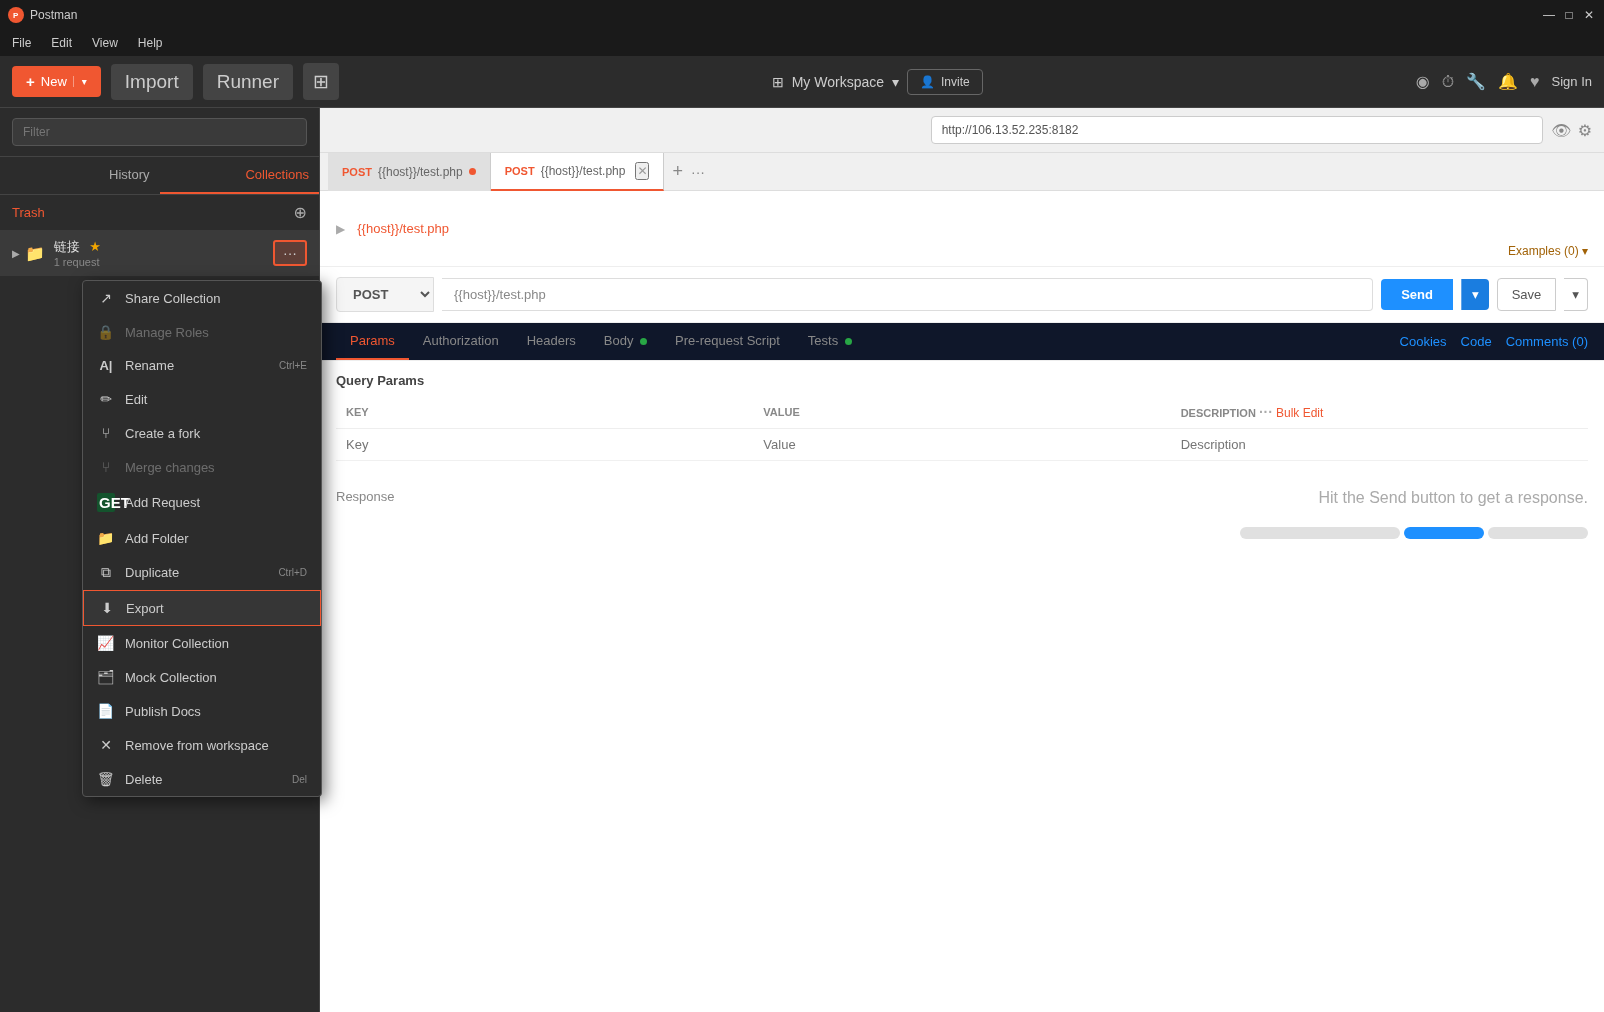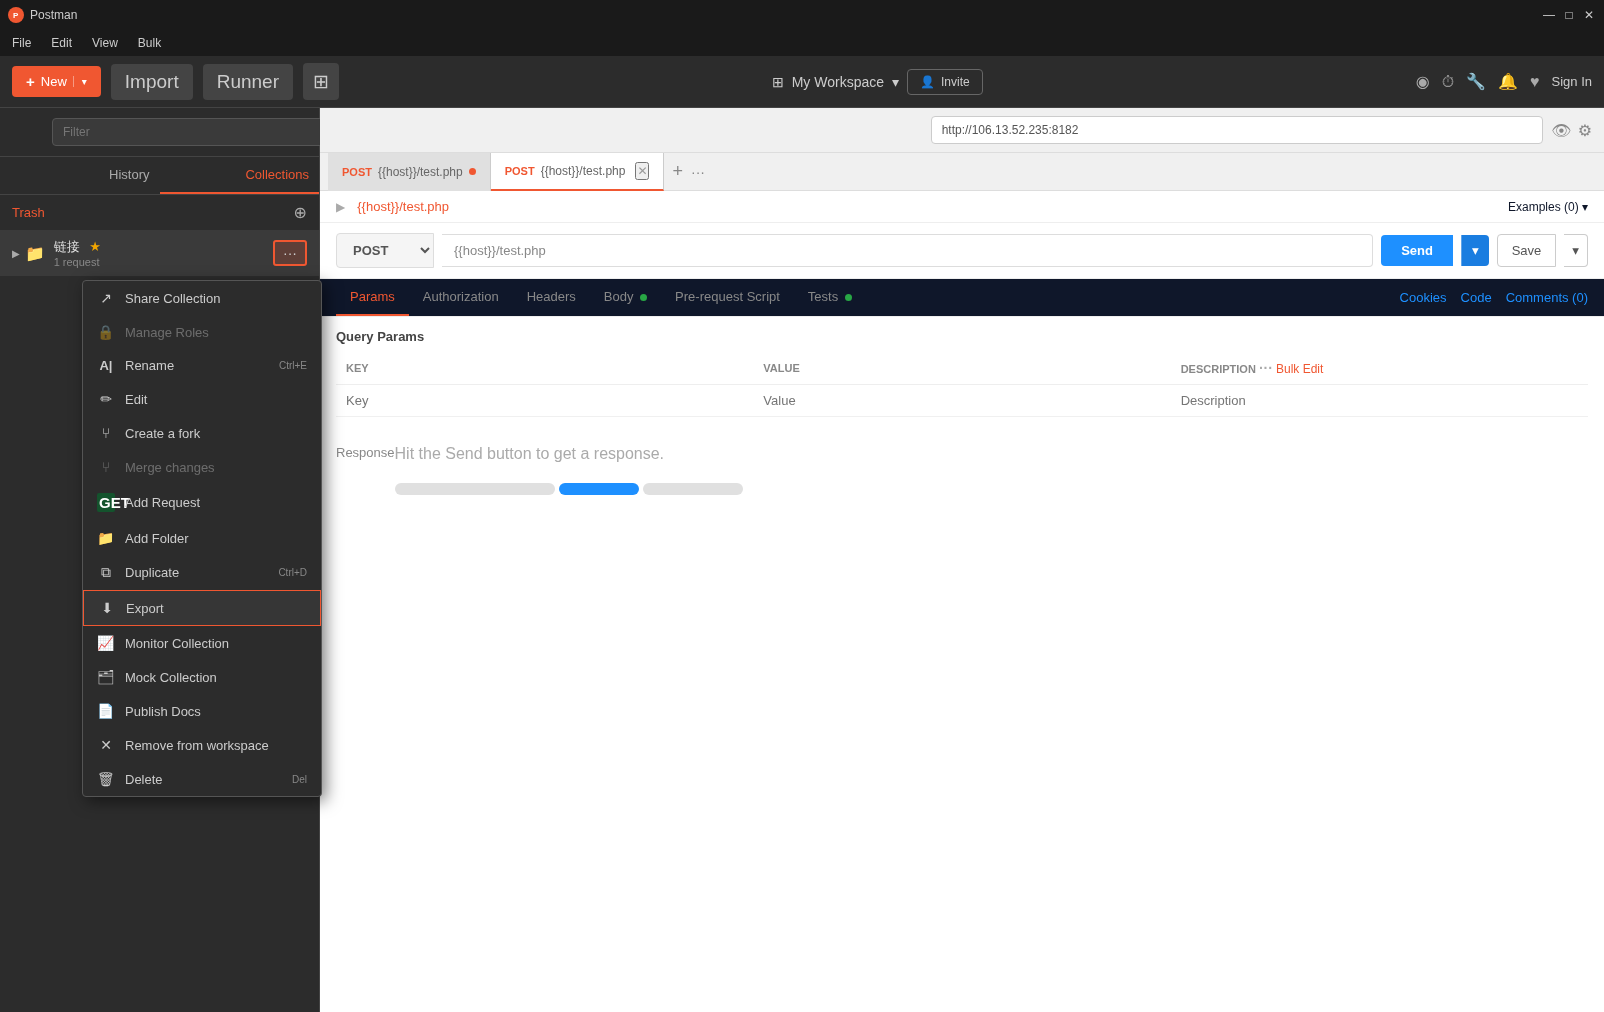--- a/index.html
+++ b/index.html
@@ -116,21 +116,20 @@
     }
     .sidebar-search input {
       width: 100%;
       background: #3a3a3a;
       border: 1px solid #555;
       border-radius: 4px;
       color: #ccc;
       padding: 6px 10px;
       font-size: 12px;
       outline: none;
-      margin-left: 40px;
     }
     .sidebar-tabs {
       display: flex;
       border-bottom: 1px solid #444;
     }
     .sidebar-tab {
       flex: 1;
       text-align: right;
       padding: 10px;
       cursor: pointer;
@@ -245,21 +244,21 @@
 
     
     .url-bar {
       display: flex;
       align-items: center;
       padding: 8px 16px;
       border-bottom: 1px solid #eee;
       gap: 12px;
     }
     .breadcrumb { color: #f05731; font-size: 13px; flex: 1; }
-    .examples-btn { color: #0f172a; font-size: 12px; background: transparent; border: none; cursor: pointer; }
+    .examples-btn { color: #a16207; font-size: 12px; background: transparent; border: none; cursor: pointer; margin-top: 45px; }
 
     
     .request-bar {
       display: flex;
       align-items: center;
       padding: 10px 16px;
       border-bottom: 1px solid #eee;
       gap: 8px;
     }
     .method-select {
@@ -372,21 +371,21 @@
       flex: 1;
       display: flex;
       flex-direction: row;
       align-items: flex-start;
     }
     .response-label { font-size: 13px; color: #888; margin-bottom: 20px; }
     .response-illustration {
       flex: 1;
       display: flex;
       flex-direction: column;
-      align-items: flex-start;
+      align-items: flex-end;
       justify-content: center;
       width: 100%;
     }
     .response-text { font-size: 16px; color: #aaa; margin-bottom: 20px; }
     .response-bar-container { display: flex; gap: 4px; align-items: center; }
     .response-bar { height: 12px; border-radius: 6px; }
     .url-dropdown-area {
       display: flex;
       align-items: center;
       gap: 8px;
@@ -423,21 +422,21 @@
     <button class="title-bar-btn">—</button>
     <button class="title-bar-btn">□</button>
     <button class="title-bar-btn">✕</button>
   </div>
 </div>
 
 <div class="menu-bar">
   <span class="menu-item">File</span>
   <span class="menu-item">Edit</span>
   <span class="menu-item">View</span>
-  <span class="menu-item">Bulk</span>
+  <span class="menu-item">Help</span>
 </div>
 
 <div class="toolbar">
   <button class="new-btn">
     <span style="font-size:15px;font-weight:bold;">+</span>
     <span>New</span>
     <span class="new-btn-caret">▾</span>
   </button>
   <button class="toolbar-btn">Import</button>
   <button class="toolbar-btn">Runner</button>

